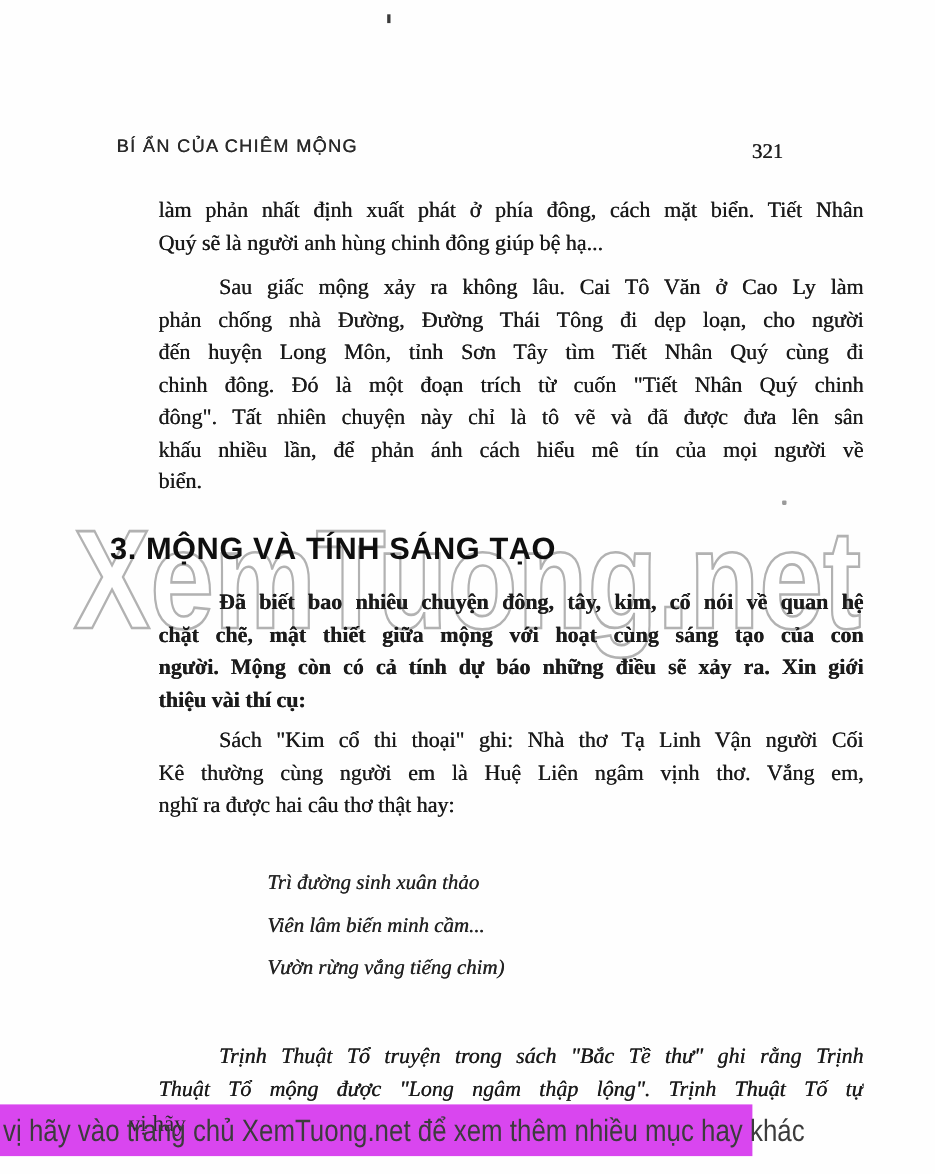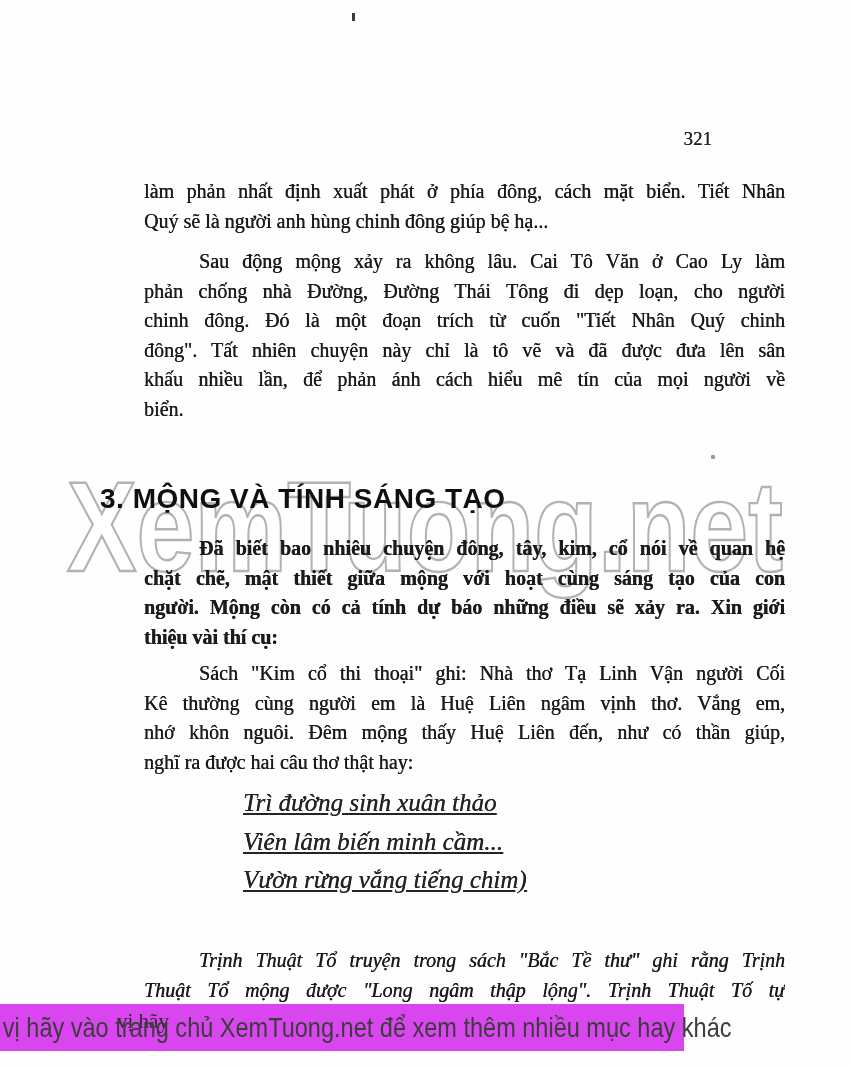--- a/index.html
+++ b/index.html
@@ -46,22 +46,22 @@
 
   .section-heading {
     position:absolute; left:100px; top:483px;
     font-family:"Liberation Sans","DejaVu Sans",sans-serif;
     font-weight:bold; font-size:28px; color:#0f0f0f;
     letter-spacing:0.5px; z-index:2;
   }
 
   .poem {
     position:absolute; left:243px; top:784px;
-    font-style:italic; font-size:25px; line-height:38.5px;
-    color:#242424; text-shadow:0.3px 0 0 currentColor; z-index:2;text-decoration:underline;
+    font-style:italic; font-size:19px; line-height:38.5px;
+    color:#242424; text-shadow:0.3px 0 0 currentColor; z-index:2;
   }
 
   
   .watermark { position:absolute; left:0; top:455px; width:850px; height:210px; z-index:1; }
   .watermark text {
     font-family:"Liberation Sans","DejaVu Sans",sans-serif;
     font-weight:bold; font-size:128px;
     fill:rgba(255,255,255,0.72);
     stroke:#b2b2b2; stroke-width:2.4px;
   }
@@ -95,53 +95,54 @@
   }
 </style>
 </head>
 <body>
 
 <div class="scan-page">
 
   <div class="speck-top"></div>
   <div class="speck-right"></div>
 
+  <div class="running-title">BÍ ẨN CỦA CHIÊM MỘNG</div>
   <div class="page-number">321</div>
 
   <svg class="watermark" viewBox="0 0 850 210" width="850" height="210">
     <text x="425" y="116" text-anchor="middle" textLength="716" lengthAdjust="spacingAndGlyphs">XemTuong.net</text>
   </svg>
 
   <div class="para" id="p1">
     <div class="line">làm phản nhất định xuất phát ở phía đông, cách mặt biển. Tiết Nhân</div>
     <div class="line noj">Quý sẽ là người anh hùng chinh đông giúp bệ hạ...</div>
   </div>
 
   <div class="para" id="p2">
-    <div class="line ind">Sau động mộng xảy ra không lâu. Cai Tô Văn ở Cao Ly làm</div>
+    <div class="line ind">Sau giấc mộng xảy ra không lâu. Cai Tô Văn ở Cao Ly làm</div>
     <div class="line">phản chống nhà Đường, Đường Thái Tông đi dẹp loạn, cho người</div>
+    <div class="line">đến huyện Long Môn, tỉnh Sơn Tây tìm Tiết Nhân Quý cùng đi</div>
     <div class="line">chinh đông. Đó là một đoạn trích từ cuốn "Tiết Nhân Quý chinh</div>
     <div class="line">đông". Tất nhiên chuyện này chỉ là tô vẽ và đã được đưa lên sân</div>
     <div class="line">khấu nhiều lần, để phản ánh cách hiểu mê tín của mọi người về</div>
     <div class="line noj">biển.</div>
   </div>
 
   <div class="section-heading">3. MỘNG VÀ TÍNH SÁNG TẠO</div>
 
   <div class="para" id="p3">
     <div class="line ind">Đã biết bao nhiêu chuyện đông, tây, kim, cổ nói về quan hệ</div>
     <div class="line">chặt chẽ, mật thiết giữa mộng với hoạt cùng sáng tạo của con</div>
     <div class="line">người. Mộng còn có cả tính dự báo những điều sẽ xảy ra. Xin giới</div>
     <div class="line noj">thiệu vài thí cụ:</div>
   </div>
 
   <div class="para" id="p4">
     <div class="line ind">Sách "Kim cổ thi thoại" ghi: Nhà thơ Tạ Linh Vận người Cối</div>
     <div class="line">Kê thường cùng người em là Huệ Liên ngâm vịnh thơ. Vắng em,</div>
-    <div class="line">nhớ khôn nguôi. Đêm mộng thấy Huệ Liên đến, như có thần giúp,</div>
     <div class="line noj">nghĩ ra được hai câu thơ thật hay:</div>
   </div>
 
   <div class="poem">
     <div>Trì đường sinh xuân thảo</div>
     <div>Viên lâm biến minh cầm...</div>
     <div>Vườn rừng vắng tiếng chim)</div>
   </div>
 
   <div class="para" id="p5">

